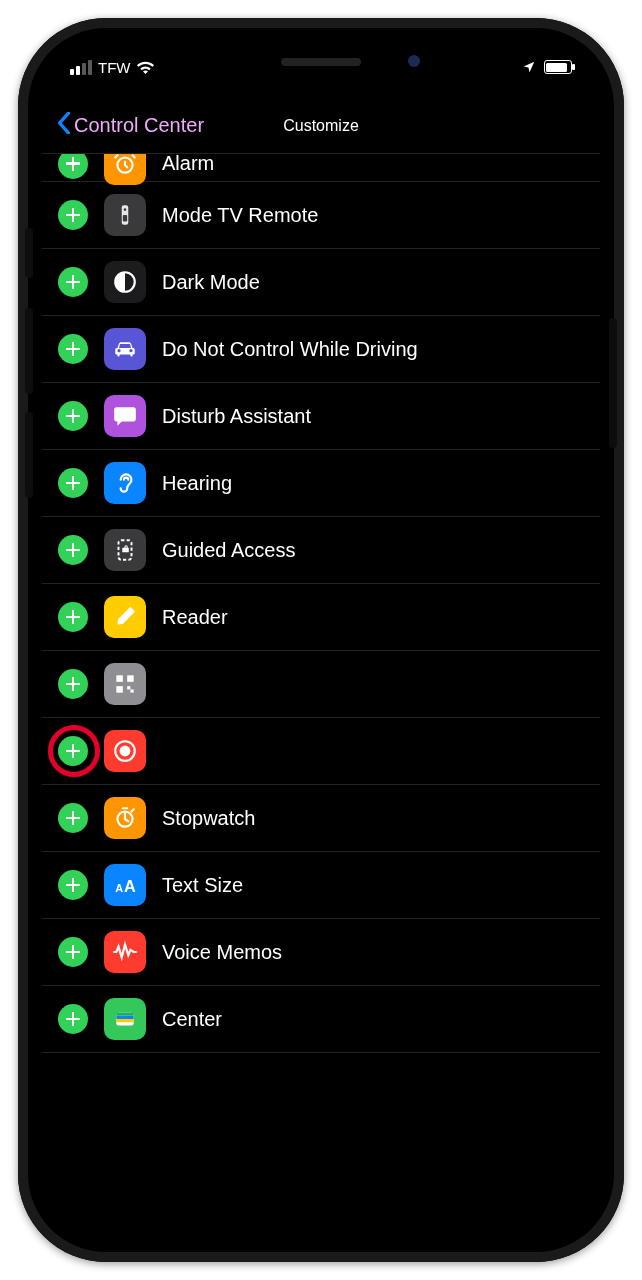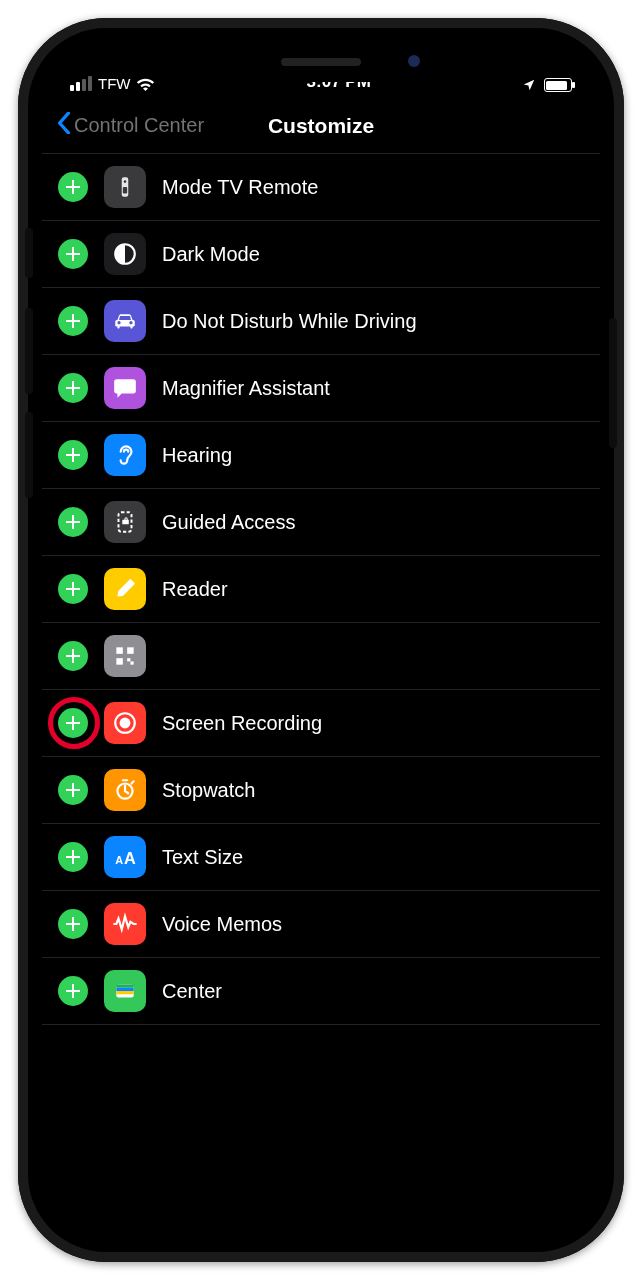--- a/index.html
+++ b/index.html
@@ -48,21 +48,21 @@
 
   
   .screen {
     position: absolute; inset: 0;
     background: #000; color: #fff;
     display: flex; flex-direction: column;
     overflow: hidden;
   }
   .status-bar {
     height: 56px; flex: 0 0 56px;
-    display: flex; align-items: flex-end;
+    display: flex; align-items: center;
     justify-content: space-between;
     padding: 0 28px 6px 28px;
     font-size: 17px; font-weight: 600;
   }
   .status-left { display: flex; align-items: center; gap: 6px; }
   .signal { display: inline-flex; align-items: flex-end; gap: 2px; }
   .signal .bar { width: 4px; background: #fff; border-radius: 1px; }
   .signal .b1 { height: 6px; } .signal .b2 { height: 9px; }
   .signal .b3 { height: 12px; opacity: .35;} .signal .b4 { height: 15px; opacity: .35;}
   .carrier { font-size: 15px; font-weight: 500; }
@@ -74,25 +74,25 @@
   .battery .shell { width: 28px; height: 14px; border: 1.5px solid #fff; border-radius: 3px; position: relative; }
   .battery .shell::after { content:""; position:absolute; right:-4px; top:3px; width:2.5px; height:6px; background:#fff; border-radius:1px;}
   .battery .fill { position:absolute; left:1.5px; top:1.5px; bottom:1.5px; width: 21px; background:#fff; border-radius:1.5px;}
 
   .nav-bar {
     flex: 0 0 56px; height: 56px;
     position: relative;
     display: flex; align-items: center; justify-content: center;
     border-bottom: .5px solid #222;
   }
-  .nav-title { font-size: 21px; font-weight: 700; }
+  .nav-title { font-size: 16px; font-weight: 400; }
   .nav-back {
     position: absolute; left: 6px; top: 0; bottom: 0;
     display: flex; align-items: center; gap: 2px;
-    color: #737373; font-size: 20px;
+    color: #f0abfc; font-size: 20px;
     padding: 0 8px;
   }
   .nav-back svg { width: 16px; height: 22px; }
 
   .list {
     flex: 1 1 auto;
     overflow: hidden;
     background: #000;
   }
   .row {
@@ -207,20 +207,30 @@
                   <path fill="none" stroke="#0a84ff" stroke-width="3" stroke-linecap="round" stroke-linejoin="round" d="M10 1 2 10l8 9"></path>
                 </svg>
             </span>
             <span>Control Center</span>
           </div>
           <div class="nav-title">Customize</div>
         </div>
 
         <div class="list">
 
+          <div class="row cut-top">
+            <span class="add-btn"></span>
+            <span class="app-icon ic-alarm">
+              <svg viewBox="0 0 24 24">
+                  <circle cx="12" cy="13" r="7" fill="none" stroke="#fff" stroke-width="2"></circle>
+                  <path stroke="#fff" stroke-width="2" stroke-linecap="round" d="M12 10v3l2 2M5 4 3 6M19 4l2 2"></path>
+                </svg>
+            </span>
+            <span class="label">Alarm</span>
+          </div>
 
           <div class="row">
             <span class="add-btn"></span>
             <span class="app-icon ic-appletv">
               <svg viewBox="0 0 24 24">
                   <rect x="9" y="3" width="6" height="18" rx="2" fill="#e5e5ea"></rect>
                   <circle cx="12" cy="7" r="1.2" fill="#3a3a3c"></circle>
                   <rect x="10" y="12" width="4" height="6" rx="1" fill="#3a3a3c"></rect>
                 </svg>
             </span>
@@ -238,31 +248,31 @@
             <span class="label">Dark Mode</span>
           </div>
 
           <div class="row">
             <span class="add-btn"></span>
             <span class="app-icon ic-dnd">
               <svg viewBox="0 0 24 24" fill="#fff">
                   <path d="M5 11l1.5-4C6.8 6.2 7.5 5.7 8.3 5.7h7.4c.8 0 1.5.5 1.8 1.3L19 11h.5c.8 0 1.5.7 1.5 1.5V16c0 .6-.4 1-1 1h-1v1c0 .6-.4 1-1 1s-1-.4-1-1v-1H7v1c0 .6-.4 1-1 1s-1-.4-1-1v-1H4c-.6 0-1-.4-1-1v-3.5C3 11.7 3.7 11 4.5 11H5zm2.3-3.3L6.5 11h11l-.8-3.3c-.1-.3-.3-.4-.6-.4H7.9c-.3 0-.5.1-.6.4zM6.5 15c.8 0 1.5-.7 1.5-1.5S7.3 12 6.5 12 5 12.7 5 13.5 5.7 15 6.5 15zm11 0c.8 0 1.5-.7 1.5-1.5S18.3 12 17.5 12 16 12.7 16 13.5s.7 1.5 1.5 1.5z"></path>
                 </svg>
             </span>
-            <span class="label">Do Not Disturb While Driving</span>
+            <span class="label">Do Not Control While Driving</span>
           </div>
 
           <div class="row">
             <span class="add-btn"></span>
             <span class="app-icon ic-feedback">
               <svg viewBox="0 0 24 24" fill="#fff">
                   <path d="M4 4h16c1.1 0 2 .9 2 2v9c0 1.1-.9 2-2 2H9l-4 4v-4H4c-1.1 0-2-.9-2-2V6c0-1.1.9-2 2-2zm7 3h2v5h-2V7zm0 6h2v2h-2v-2z"></path>
                 </svg>
             </span>
-            <span class="label">Magnifier Assistant</span>
+            <span class="label">Disturb Assistant</span>
           </div>
 
           <div class="row">
             <span class="add-btn"></span>
             <span class="app-icon ic-hearing">
               <svg viewBox="0 0 24 24" fill="none" stroke="#fff" stroke-width="2" stroke-linecap="round">
                   <path d="M8 9a5 5 0 0 1 10 0c0 2-1 3-2 4s-2 2-2 4a3 3 0 0 1-6 0"></path>
                   <path d="M11 9a2 2 0 0 1 4 0"></path>
                 </svg>
             </span>
@@ -306,21 +316,20 @@
 
           <div class="row">
             <span class="annot-circle"></span>
             <span class="add-btn"></span>
             <span class="app-icon ic-screenrec">
               <svg viewBox="0 0 24 24">
                   <circle cx="12" cy="12" r="9" fill="none" stroke="#fff" stroke-width="2"></circle>
                   <circle cx="12" cy="12" r="5" fill="#fff"></circle>
                 </svg>
             </span>
-            <span class="label">Screen Recording</span>
           </div>
 
           <div class="row">
             <span class="add-btn"></span>
             <span class="app-icon ic-stopwatch">
               <svg viewBox="0 0 24 24" fill="none" stroke="#fff" stroke-width="2" stroke-linecap="round">
                   <circle cx="12" cy="13" r="7"></circle>
                   <path d="M12 8v5l3 2M10 3h4M18 6l2-2"></path>
                 </svg>
             </span>

